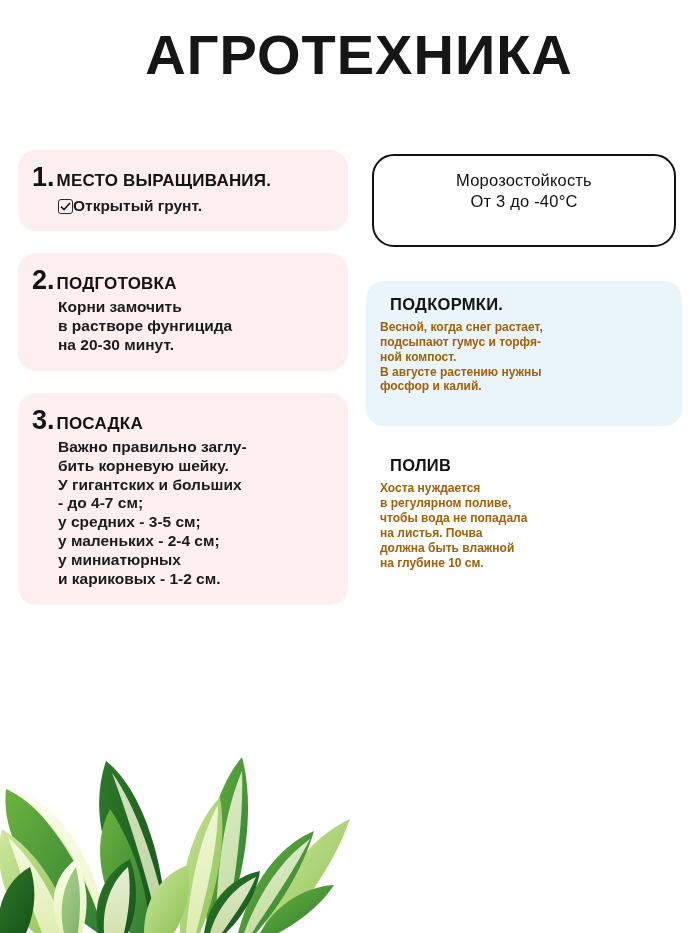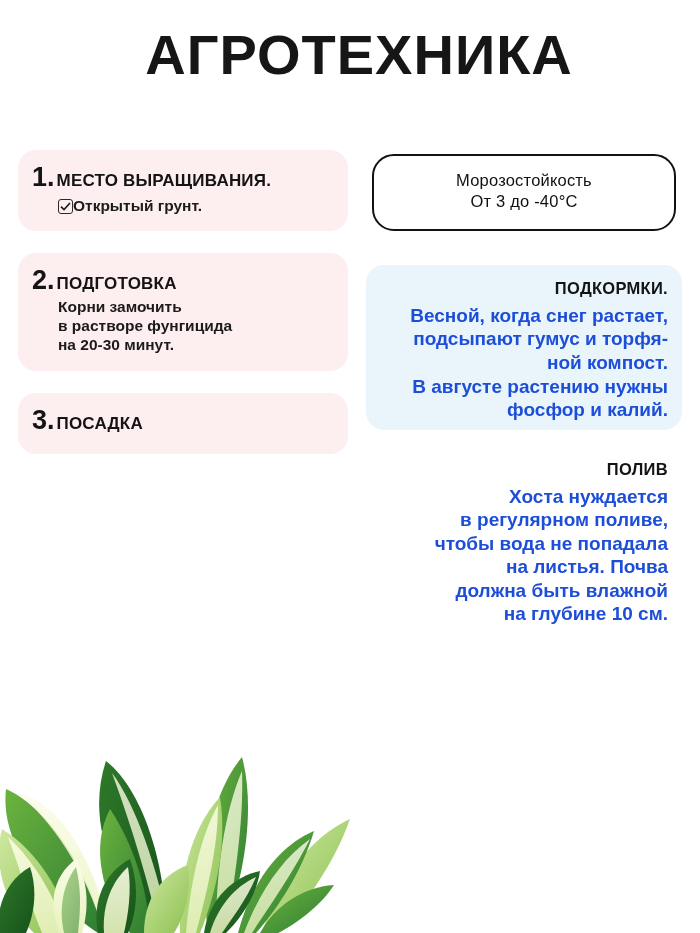--- a/index.html
+++ b/index.html
@@ -96,49 +96,48 @@
     font-size: 15.5px;
     font-weight: bold;
     color: #1b1b1b;
   }
 
   
   .frost-badge {
     border: 2.4px solid #121212;
     border-radius: 22px;
     text-align: center;
-    padding: 14px 10px 16px;
+    padding: 14px 10px 32px;
     font-size: 16.5px;
     line-height: 1.3;
     font-weight: normal;
     letter-spacing: 0.2px;
     margin: 4px 6px 34px 6px;
     white-space: pre-line;
     color: #111;
   }
 
   
   .info-card {
     border-radius: 18px;
-    padding: 14px 14px 8px 14px;
+    padding: 14px 14px 32px 14px;
     margin-bottom: 26px;
-    text-align: right;
   }
   .info-title {
     font-size: 16.5px;
     font-weight: bold;
     letter-spacing: 0.3px;
     margin: 0 0 6px 10px;
     color: #141414;
   }
   .info-body {
-    font-size: 19px;
+    font-size: 12px;
     line-height: 1.24;
     font-weight: bold;
-    color: #1d4ed8;
+    color: #a16207;
     white-space: pre-line;
   }
   .info-plain { background: transparent; padding-top: 4px; }
 
   
   .plant {
     position: absolute;
     left: -6px;
     bottom: 0;
     width: 368px;
@@ -178,20 +177,28 @@
       <div class="step-body">Корни замочить
 в растворе фунгицида
 на 20-30 минут.</div>
     </div>
 
     <div class="card card-pink">
       <div class="step-head">
         <span class="step-num">3.</span>
         <span class="step-title">ПОСАДКА</span>
       </div>
+      <div class="step-body">Важно правильно заглу-
+бить корневую шейку.
+У гигантских и больших
+- до 4-7 см;
+у средних - 3-5 см;
+у маленьких - 2-4 см;
+у миниатюрных
+и кариковых - 1-2 см.</div>
     </div>
 
   </div>
 
   <div class="col-right">
 
     <div class="frost-badge">Морозостойкость
 От 3 до -40°C</div>
 
     <div class="info-card card-blue">

